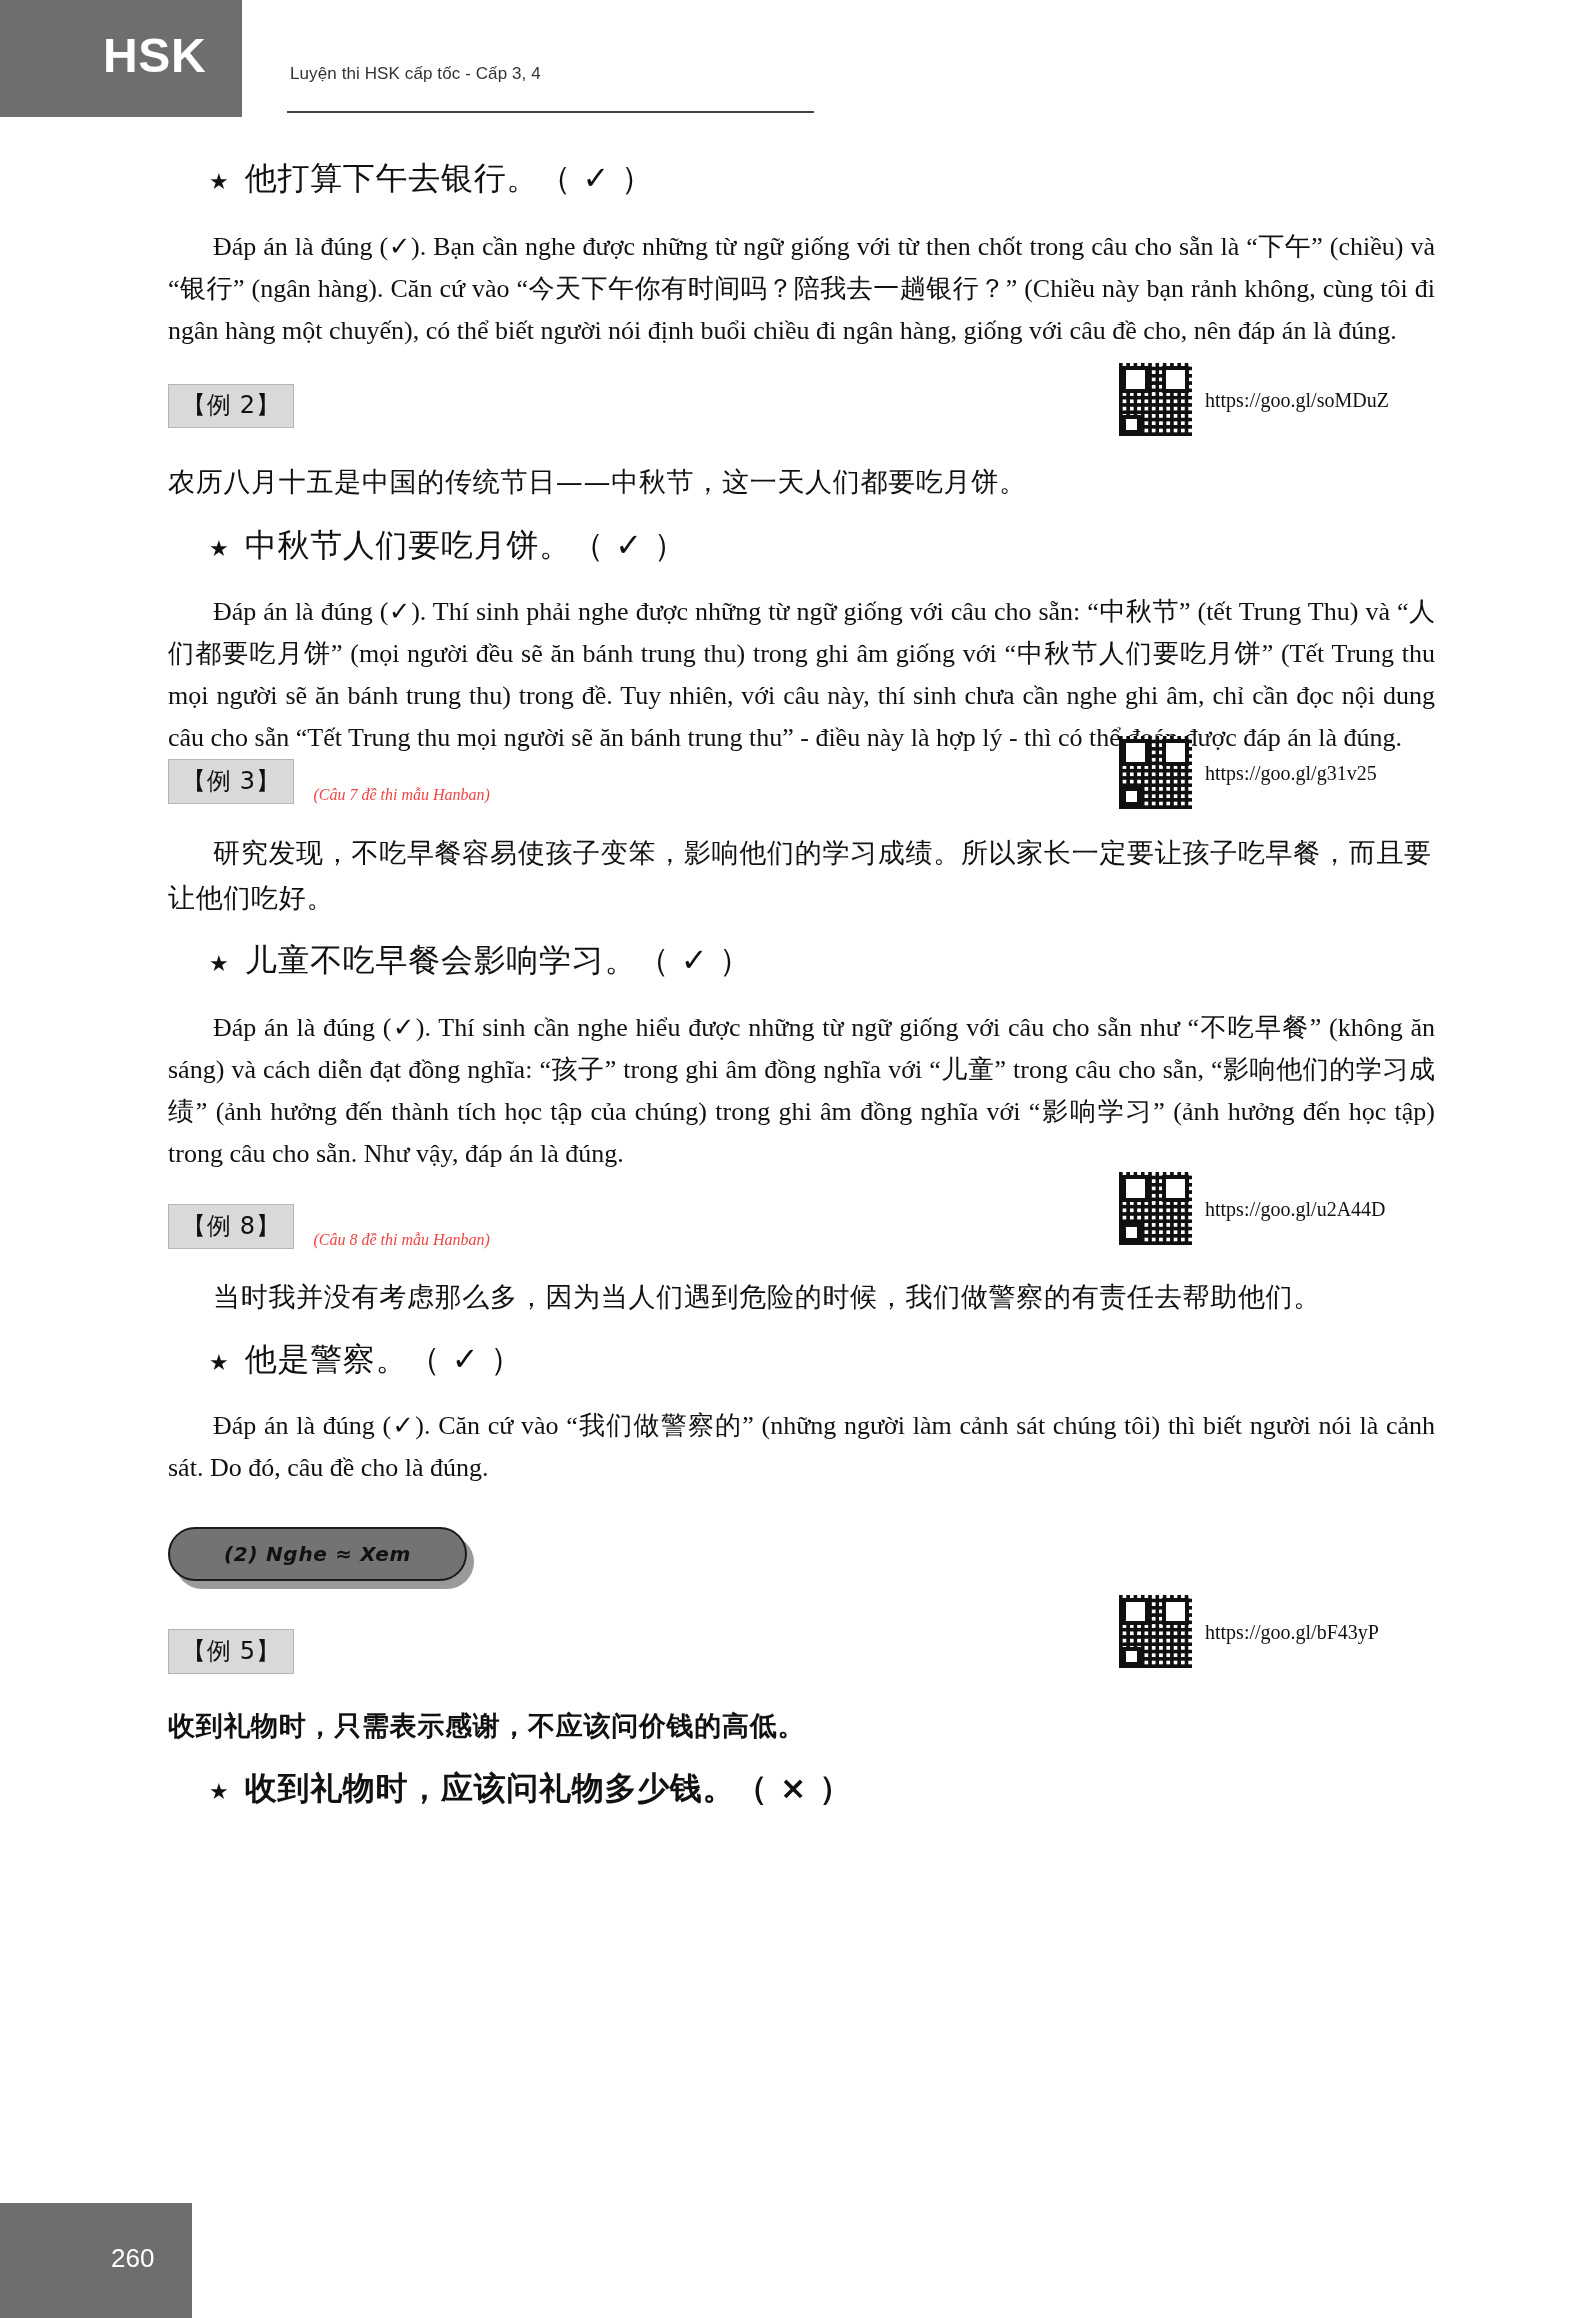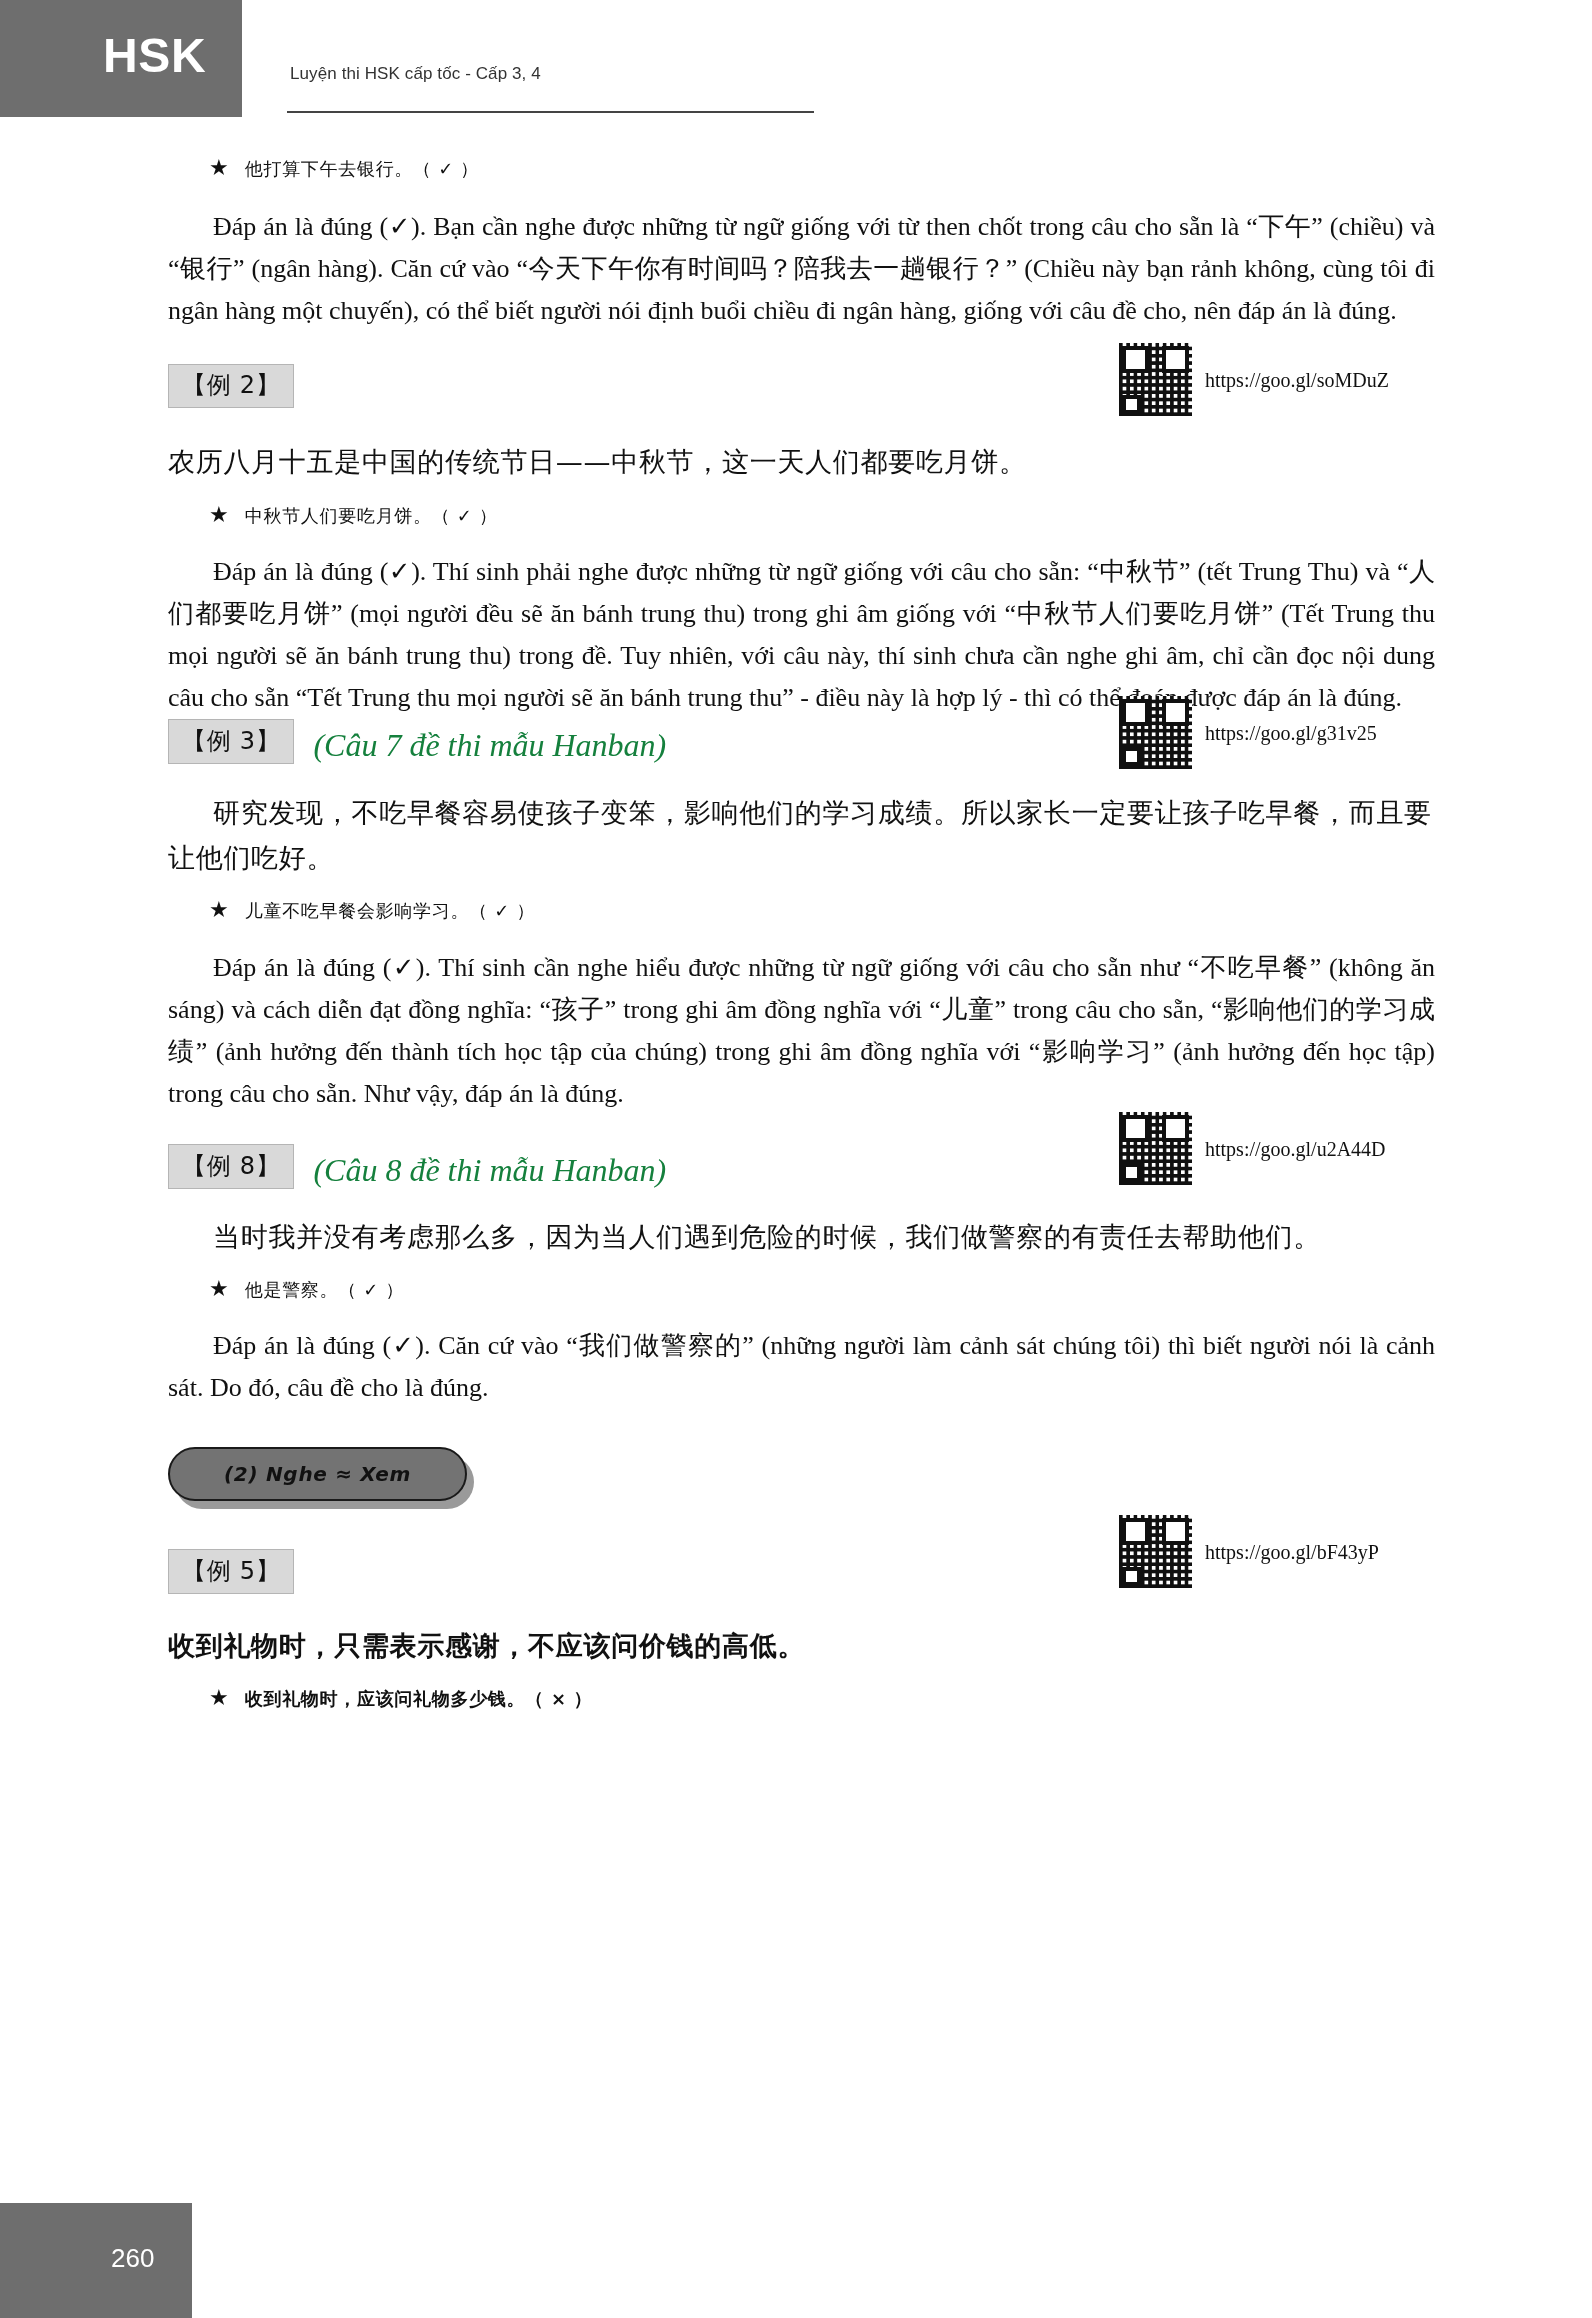--- a/index.html
+++ b/index.html
@@ -111,21 +111,21 @@
     padding-left: 41px;
   }
   .star {
     font-family: "DejaVu Sans", sans-serif;
     font-size: 22px;
     line-height: 1;
     color: #111;
   }
   .bullet-text {
     font-family: "DejaVu Sans", sans-serif;
-    font-size: 18px;
+    font-size: 32px;
     letter-spacing: 0.7px;
   }
 
   
   .ex-row {
     display: flex;
     align-items: flex-end;
     gap: 19px;
   }
   .ex-label {
@@ -134,22 +134,22 @@
     border: 0.7px solid #b5b5b5;
     padding: 4.4px 13px 5.9px 13px;
     font-family: "DejaVu Sans", sans-serif;
     font-size: 24px;
     letter-spacing: 0.7px;
     color: #111;
   }
   .ex-note {
     font-family: "Liberation Serif", serif;
     font-style: italic;
-    font-size: 32px;
-    color: #15803d;
+    font-size: 16px;
+    color: #ef4444;
   }
 
   
   .qr-wrap {
     position: absolute;
     width: 73px;
     height: 73px;
   }
   .qr {
     width: 73px;

